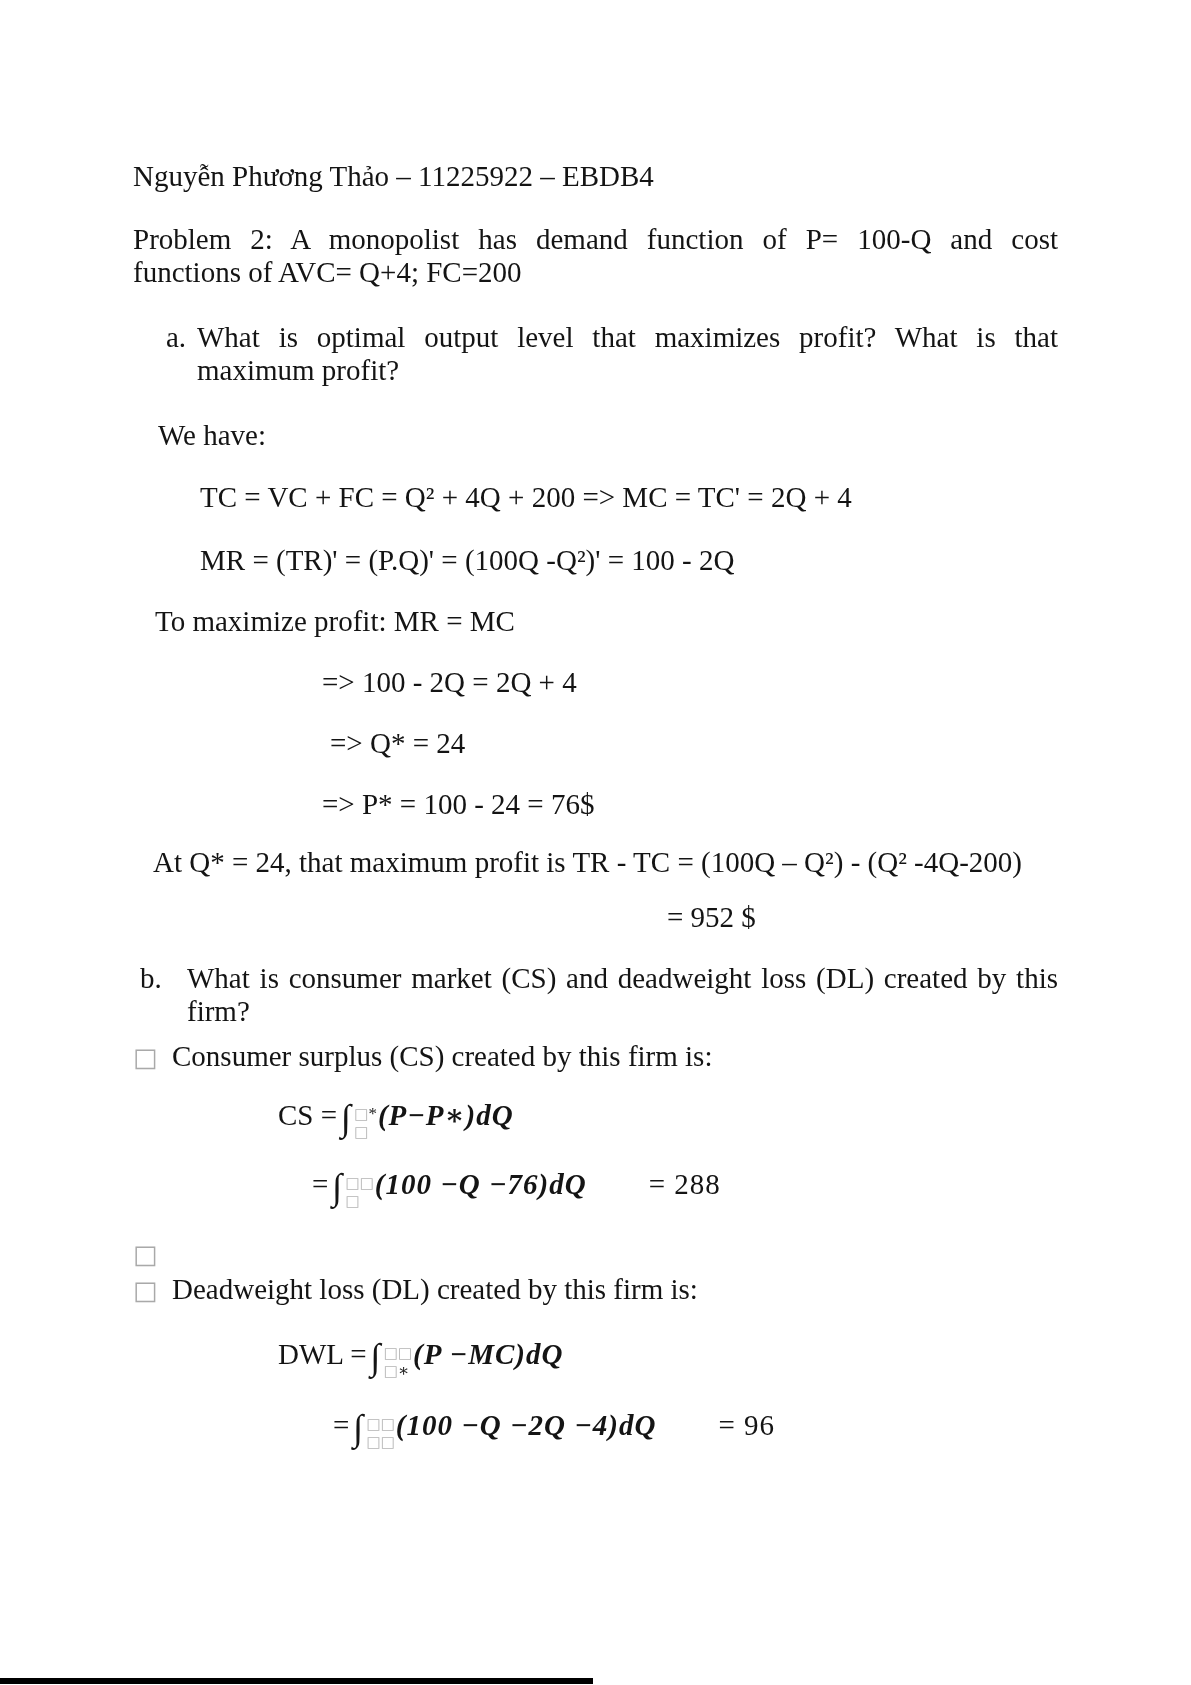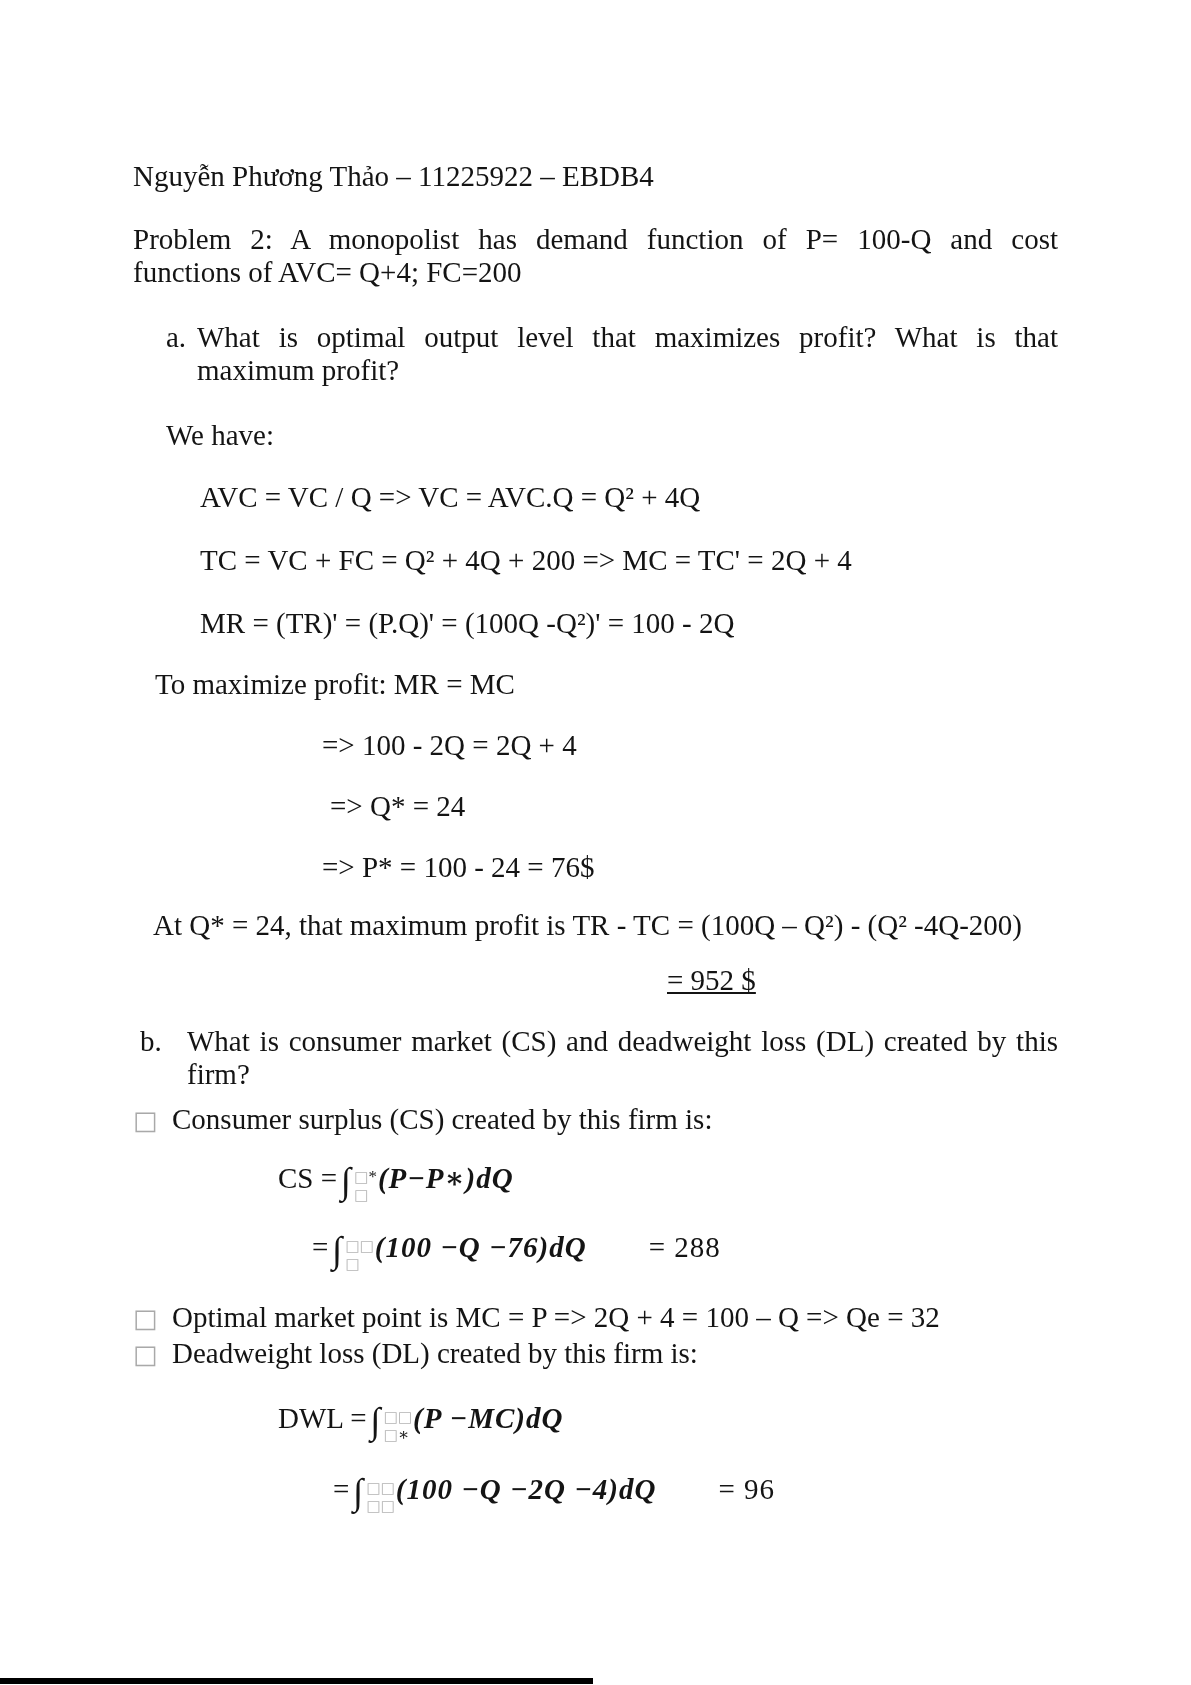--- a/index.html
+++ b/index.html
@@ -19,27 +19,27 @@
   .para-header { margin-top:0; }
   .problem-l1 { margin-top:30px; }
 
   .item { display:flex; align-items:flex-start; }
   .item .marker { flex:0 0 31px; }
   .item .text { flex:1; }
   .item-a { margin-left:33px; margin-top:32px; }
   .item-b { margin-left:7px;  margin-top:28px; }
   .item-b .marker { flex-basis:47px; }
 
-  .we-have   { margin-left:33px; margin-top:32px; }
+  .we-have   { margin-left:25px; margin-top:32px; }
   .eq        { margin-left:67px; margin-top:27px; line-height:36px; }
   .to-max    { margin-left:22px; margin-top:27px; }
   .step      { margin-left:189px; margin-top:28px; }
   .step2     { margin-left:197px; }
   .at-line   { margin-left:20px; margin-top:25px; }
-  .result-952{ margin-left:534px; margin-top:22px;text-decoration:underline; }
+  .result-952{ margin-left:534px; margin-top:22px; }
 
   .bullet-row { display:flex; align-items:baseline; }
   .bullet-cs  { margin-top:12px; }
   .bullet-opt { margin-top:28px; }
   .bullet-dwl { margin-top:2px; }
   .bullet-box { flex:0 0 39px; color:#a9a9a9; font-size:26px;
                 font-family:"DejaVu Sans","DejaVu Serif",sans-serif; }
 
   .formula { font-size:29px; line-height:42px; white-space:nowrap; }
   .f-cs1  { margin-left:145px; margin-top:20px; }
@@ -72,21 +72,20 @@
     <div class="item item-a">
       <span class="marker">a.</span>
       <div class="text">
         <div class="justify">What is optimal output level that maximizes profit? What is that</div>
         <div>maximum profit?</div>
       </div>
     </div>
 
     <div class="we-have">We have:</div>
 
-    <div class="eq">AVC = VC / Q =&gt; VC = AVC.Q = Q² + 4Q</div>
     <div class="eq">TC = VC + FC = Q² + 4Q + 200 =&gt; MC = TC' = 2Q + 4</div>
     <div class="eq">MR = (TR)' = (P.Q)' = (100Q -Q²)' = 100 - 2Q</div>
 
     <div class="to-max">To maximize profit: MR = MC</div>
 
     <div class="step">=&gt; 100 - 2Q = 2Q + 4</div>
     <div class="step step2">=&gt; Q* = 24</div>
     <div class="step">=&gt; P* = 100 - 24 = 76$</div>
 
     <div class="at-line">At Q* = 24, that maximum profit is TR - TC = (100Q – Q²) - (Q² -4Q-200)</div>
@@ -108,21 +107,20 @@
     <div class="formula f-cs1">
       <span class="f-lhs">CS =</span><span class="f-int">∫</span><span class="f-bounds"><span class="f-sup"><span class="boxes">□</span><span class="star">*</span></span><span class="f-sub"><span class="boxes">□</span><span class="star"></span></span></span><span class="f-body">(P−P∗)dQ</span>
     </div>
 
     <div class="formula f-cs2">
       <span class="f-lhs">=</span><span class="f-int">∫</span><span class="f-bounds"><span class="f-sup"><span class="boxes">□□</span><span class="star"></span></span><span class="f-sub"><span class="boxes">□</span><span class="star"></span></span></span><span class="f-body">(100 −Q −76)dQ</span><span class="f-result">= 288</span>
     </div>
 
     <div class="bullet-row bullet-opt">
       <span class="bullet-box">□</span>
-      <span>Optimal market point is MC = P =&gt; 2Q + 4 = 100 – Q =&gt; Qe = 32</span>
     </div>
 
     <div class="bullet-row bullet-dwl">
       <span class="bullet-box">□</span>
       <span>Deadweight loss (DL) created by this firm is:</span>
     </div>
 
     <div class="formula f-dwl1">
       <span class="f-lhs">DWL =</span><span class="f-int">∫</span><span class="f-bounds"><span class="f-sup"><span class="boxes">□□</span><span class="star"></span></span><span class="f-sub"><span class="boxes">□</span><span class="star">∗</span></span></span><span class="f-body">(P −MC)dQ</span>
     </div>

